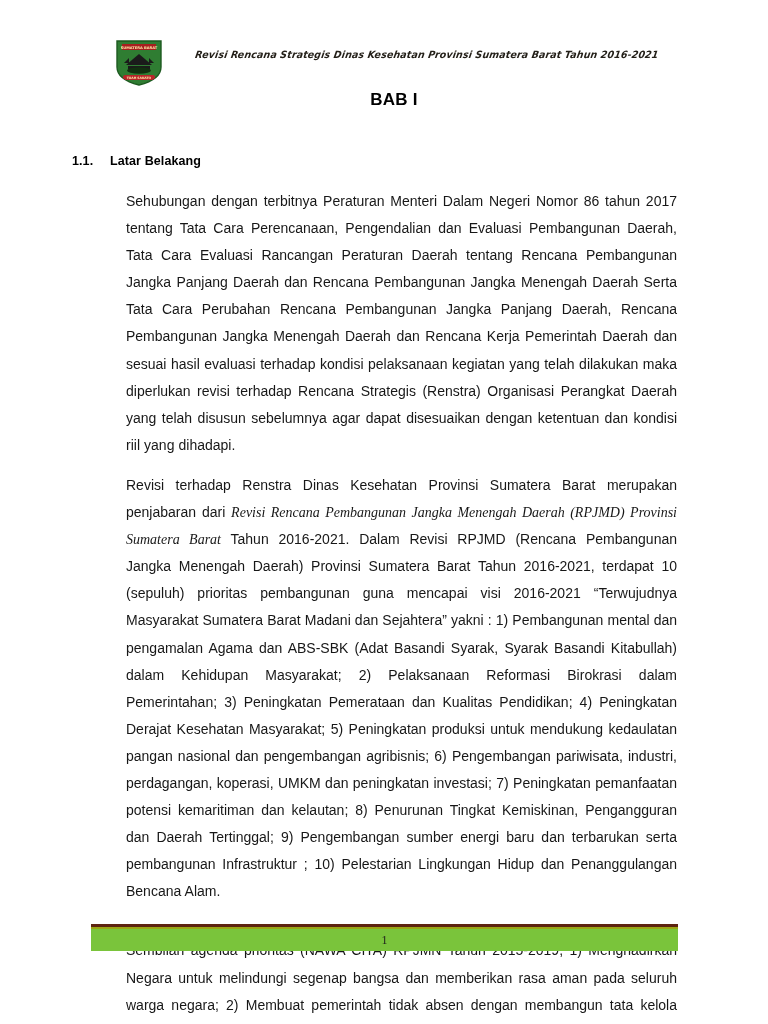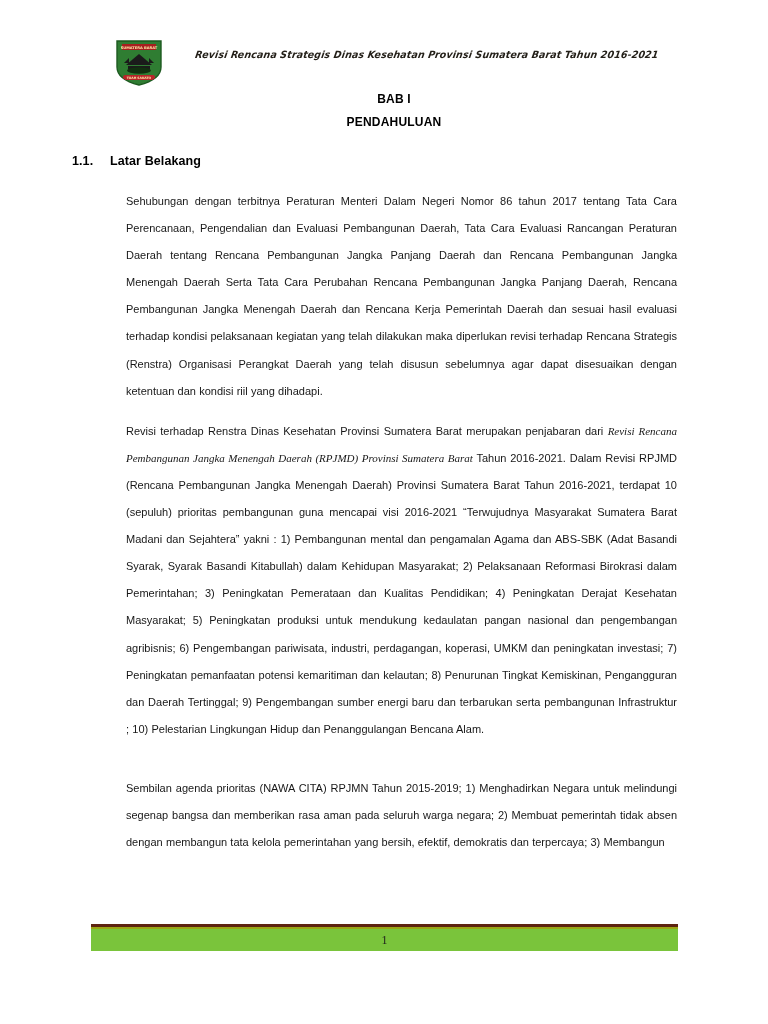--- a/index.html
+++ b/index.html
@@ -99,21 +99,21 @@
 
   
   .chapter {
     position: absolute;
     left: 0;
     top: 88px;
     width: 768px;
     text-align: center;
   }
   .chapter-line {
-    font-size: 12px;
+    font-size: 17px;
     font-weight: bold;
     letter-spacing: 0.2px;
     line-height: 23px;
     color: #000000;
     padding-left: 20px;
   }
 
   
   .section-heading {
     position: absolute;
@@ -130,21 +130,21 @@
   }
 
   
   .body-area {
     position: absolute;
     left: 126px;
     top: 188px;
     width: 551px;
   }
   .para {
-    font-size: 11px;
+    font-size: 14px;
     line-height: 27.1px;
     text-align: justify;
     text-justify: inter-word;
     color: #171717;
     margin: 0 0 0 0;
     word-spacing: 0.2px;
   }
   .para + .para {
     margin-top: 13px;
   }
@@ -223,21 +223,20 @@
     <div class="header-banner">
       <div class="header-banner-sheen"></div>
     </div>
     <div style="position:absolute;left:176px;top:7px;width:502px;height:30px;">
       <div class="header-title">Revisi  Rencana Strategis Dinas Kesehatan Provinsi Sumatera Barat Tahun  2016-2021</div>
     </div>
   </div>
 
   <div class="chapter">
     <div class="chapter-line">BAB I</div>
-    <div class="chapter-line">PENDAHULUAN</div>
   </div>
 
   <div class="section-heading">
     <span class="num">1.1.</span><span>Latar Belakang</span>
   </div>
 
   <div class="body-area">
 
     <p class="para">Sehubungan dengan terbitnya Peraturan Menteri Dalam Negeri Nomor 86 tahun 2017 tentang Tata Cara Perencanaan, Pengendalian dan Evaluasi Pembangunan Daerah, Tata Cara Evaluasi Rancangan Peraturan Daerah tentang Rencana Pembangunan Jangka Panjang Daerah dan Rencana Pembangunan Jangka Menengah Daerah Serta Tata Cara Perubahan Rencana Pembangunan Jangka Panjang Daerah, Rencana Pembangunan Jangka Menengah Daerah dan Rencana Kerja Pemerintah Daerah dan sesuai hasil evaluasi terhadap kondisi pelaksanaan kegiatan yang telah dilakukan maka diperlukan revisi terhadap Rencana Strategis (Renstra) Organisasi Perangkat Daerah yang telah disusun sebelumnya agar dapat disesuaikan dengan ketentuan dan kondisi riil yang dihadapi.</p>
 

